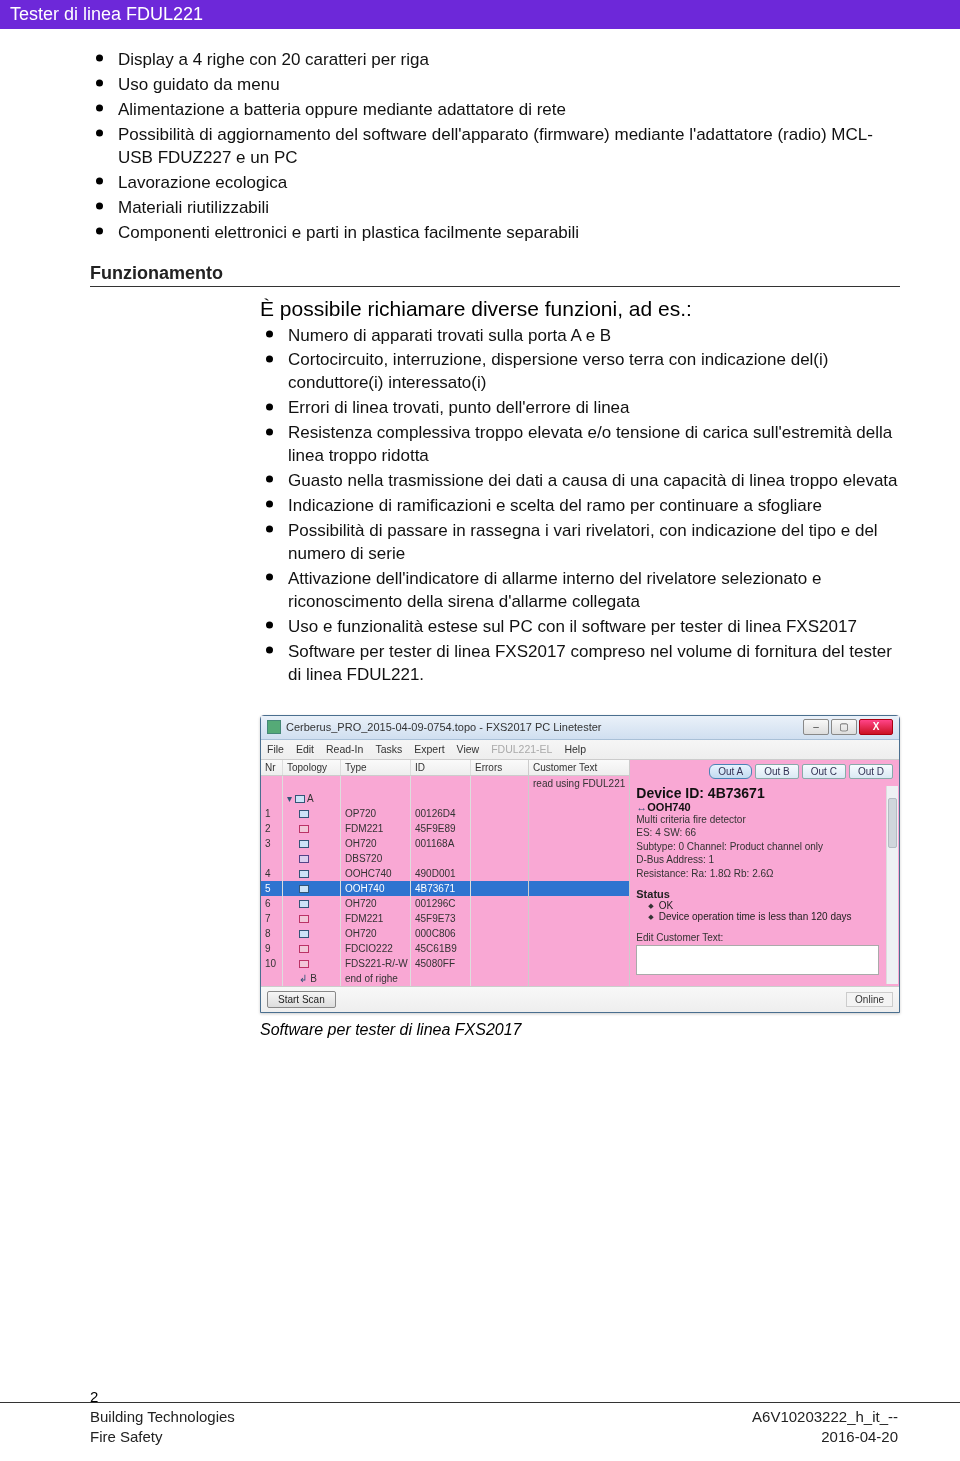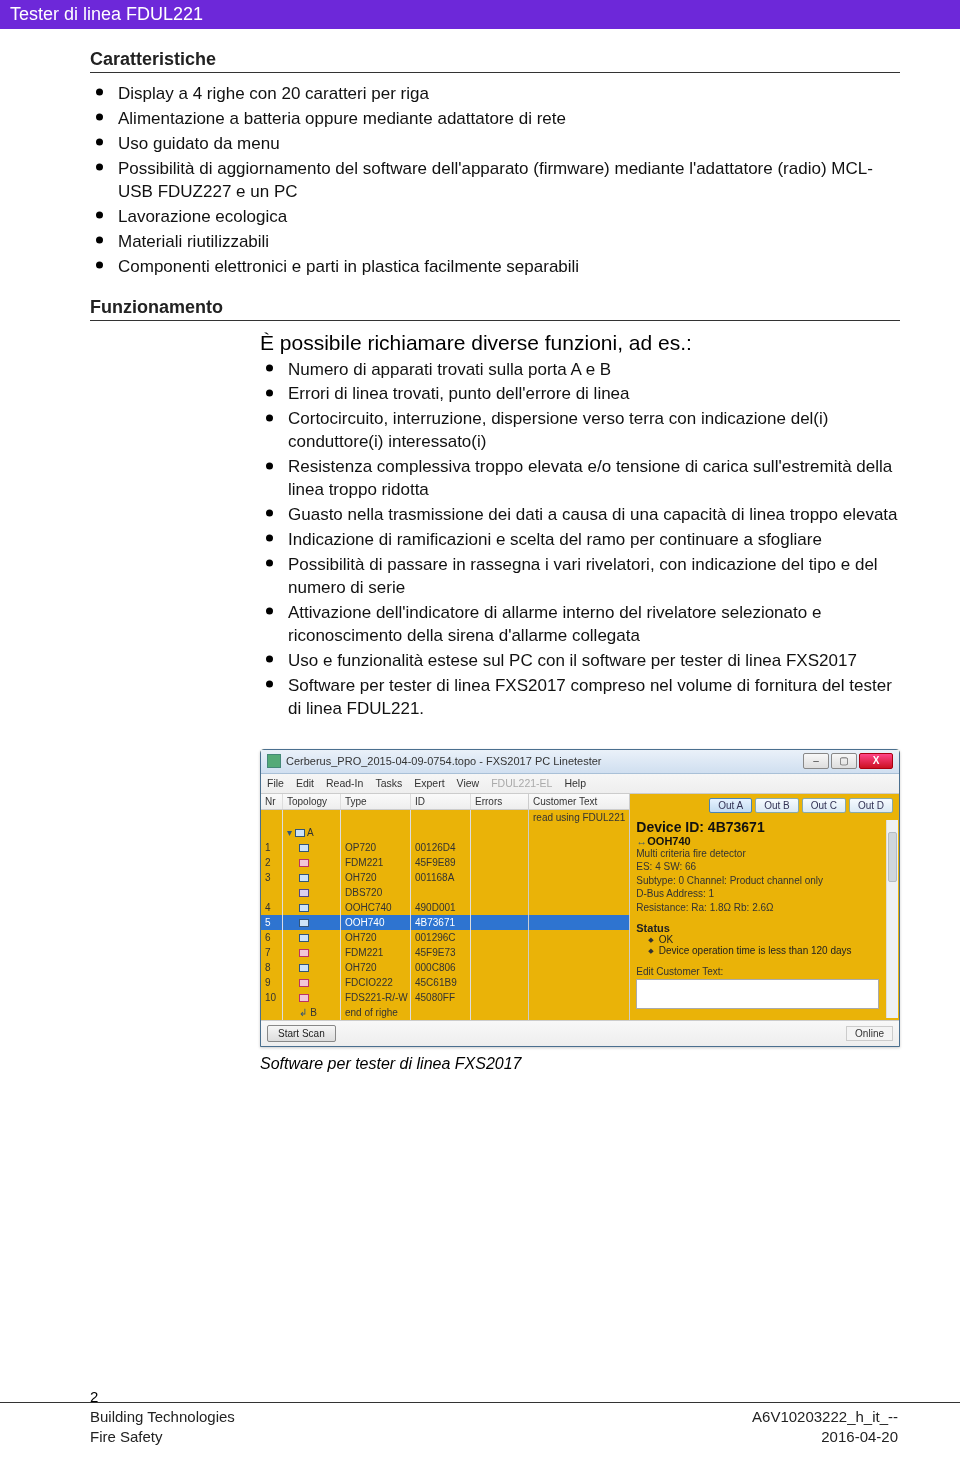--- a/index.html
+++ b/index.html
@@ -12,21 +12,21 @@
   ul.bullets { list-style: none; padding: 0; margin: 0 0 18px 0; }
   ul.bullets li { position: relative; padding-left: 28px; font-size: 17px; line-height: 1.35; color: #111; margin-bottom: 2px; }
   ul.bullets li::before { content: ""; position: absolute; left: 6px; top: 0.55em; width: 7px; height: 7px; background: #000; border-radius: 50%; transform: translateY(-50%); }
   .funz-head-wrap { margin-bottom: 8px; }
   .intro { font-size: 21px; margin-left: 0; margin-bottom: 4px; }
   .funz-block .intro, .funz-block ul.bullets { margin-left: 170px; }
   .screenshot-wrap { margin: 28px 0 8px 170px; }
   .caption { font-style: italic; font-size: 16px; margin-left: 170px; margin-top: 6px; }
 
   
-  .win { width: 640px; border: 1px solid #4a6f8f; border-radius: 4px 4px 0 0; background: #eab308; font-family: "Segoe UI", Tahoma, sans-serif; font-size: 10px; color: #222; box-shadow: 0 1px 3px rgba(0,0,0,0.2); }
+  .win { width: 640px; border: 1px solid #4a6f8f; border-radius: 4px 4px 0 0; background: #f9a8d4; font-family: "Segoe UI", Tahoma, sans-serif; font-size: 10px; color: #222; box-shadow: 0 1px 3px rgba(0,0,0,0.2); }
   .win-titlebar { height: 24px; background: linear-gradient(#eaf1f9,#d0dff0); border-bottom: 1px solid #a9c0d7; display: flex; align-items: center; padding: 0 6px; position: relative; }
   .win-titlebar .icon { width: 14px; height: 14px; background: #5a7; border: 1px solid #487; margin-right: 5px; }
   .win-title { flex: 1; color: #333; font-size: 11px; }
   .win-btns { display: flex; gap: 2px; }
   .win-btn { width: 26px; height: 16px; border: 1px solid #888; border-radius: 2px; background: linear-gradient(#f8f8f8,#ddd); font-size: 10px; line-height: 14px; text-align: center; color: #444; }
   .win-btn.close { background: linear-gradient(#f48,#c12); color: #fff; border-color: #a01; width: 34px; font-weight: bold; }
   .win-menubar { height: 20px; background: linear-gradient(#f6f6f6,#eee); border-bottom: 1px solid #ccc; display: flex; align-items: center; padding: 0 6px; gap: 12px; }
   .win-menubar span { font-size: 10.5px; color: #333; }
   .win-menubar span.dim { color: #aaa; }
   .win-body { display: flex; }
@@ -44,21 +44,21 @@
   .rows { }
   .row { display: flex; border-bottom: 0px solid #eee; }
   .row .td { color: #333; }
   .row.sel { background: #2e74d0; }
   .row.sel .td { color: #fff; }
   .topo-icon { display: inline-block; width: 10px; height: 8px; border: 1px solid #357; background: #cde3f7; vertical-align: middle; }
   .topo-icon.pink { background: #f2c6d8; border-color: #b36; }
   .topo-icon.purple { background: #dcd0ef; border-color: #548; }
   .win-right .out-tabs { display: flex; gap: 3px; margin-bottom: 6px; justify-content: flex-end; }
   .out-tab { border: 1px solid #8aa; background: linear-gradient(#f6fbff,#dbe9f4); padding: 1px 8px; font-size: 10px; color: #335; border-radius: 2px; }
-  .out-tab.active { background: linear-gradient(#e6f2ff,#c3dbf0); border-color: #4a84b5; }
+  .out-tab.active { background: linear-gradient(#e6f2ff,#c3dbf0); border-color: #4a84b5; border-radius: 6px; }
   .dev-id { font-weight: bold; font-size: 14px; color: #111; margin: 4px 0 0 0; }
   .dev-sub { font-weight: bold; font-size: 11px; color: #111; }
   .dev-line { font-size: 10px; color: #333; line-height: 1.35; }
   .dev-status-h { font-weight: bold; font-size: 11px; margin-top: 8px; }
   .dev-status-list { margin-left: 12px; font-size: 10px; }
   .dev-status-list div::before { content: "\25C6"; font-size: 7px; margin-right: 5px; vertical-align: middle; color: #333; }
   .edit-label { font-size: 10px; color: #333; margin-top: 10px; }
   .edit-box { width: 100%; height: 30px; border: 1px solid #aaa; background: #fff; margin-top: 2px; }
   .right-scroll { position: absolute; right: 1px; top: 26px; bottom: 2px; width: 12px; background: #eef1f4; border-left: 1px solid #ddd; }
   .right-scroll .thumb { position: absolute; left: 1px; right: 1px; top: 12px; height: 50px; background: #cfd6dc; border: 1px solid #b4bcc3; border-radius: 2px; }
@@ -73,40 +73,39 @@
 </style>
 </head>
 <body>
 
 <div class="page">
 
   <div class="title-bar">Tester di linea FDUL221</div>
 
   <div class="content">
 
-    <div class="sec-head">Caratteristiche</div>
     <ul class="bullets indent" id="list-caratt">
         <li>Display a 4 righe con 20 caratteri per riga</li>
+        <li>Uso guidato da menu</li>
         <li>Alimentazione a batteria oppure mediante adattatore di rete</li>
-        <li>Uso guidato da menu</li>
         <li>Possibilità di aggiornamento del software dell'apparato (firmware) mediante l'adattatore (radio) MCL-USB FDUZ227 e un PC</li>
         <li>Lavorazione ecologica</li>
         <li>Materiali riutilizzabili</li>
         <li>Componenti elettronici e parti in plastica facilmente separabili</li>
       </ul>
 
     <div class="funz-head-wrap">
       <div class="sec-head">Funzionamento</div>
     </div>
     <div class="funz-block">
       <p class="intro">È possibile richiamare diverse funzioni, ad es.:</p>
       <ul class="bullets" id="list-funz">
           <li>Numero di apparati trovati sulla porta A e B</li>
+          <li>Cortocircuito, interruzione, dispersione verso terra con indicazione del(i) conduttore(i) interessato(i)</li>
           <li>Errori di linea trovati, punto dell'errore di linea</li>
-          <li>Cortocircuito, interruzione, dispersione verso terra con indicazione del(i) conduttore(i) interessato(i)</li>
           <li>Resistenza complessiva troppo elevata e/o tensione di carica sull'estremità della linea troppo ridotta</li>
           <li>Guasto nella trasmissione dei dati a causa di una capacità di linea troppo elevata</li>
           <li>Indicazione di ramificazioni e scelta del ramo per continuare a sfogliare</li>
           <li>Possibilità di passare in rassegna i vari rivelatori, con indicazione del tipo e del numero di serie</li>
           <li>Attivazione dell'indicatore di allarme interno del rivelatore selezionato e riconoscimento della sirena d'allarme collegata</li>
           <li>Uso e funzionalità estese sul PC con il software per tester di linea FXS2017</li>
           <li>Software per tester di linea FXS2017 compreso nel volume di fornitura del tester di linea FDUL221.</li>
         </ul>
     </div>
 

